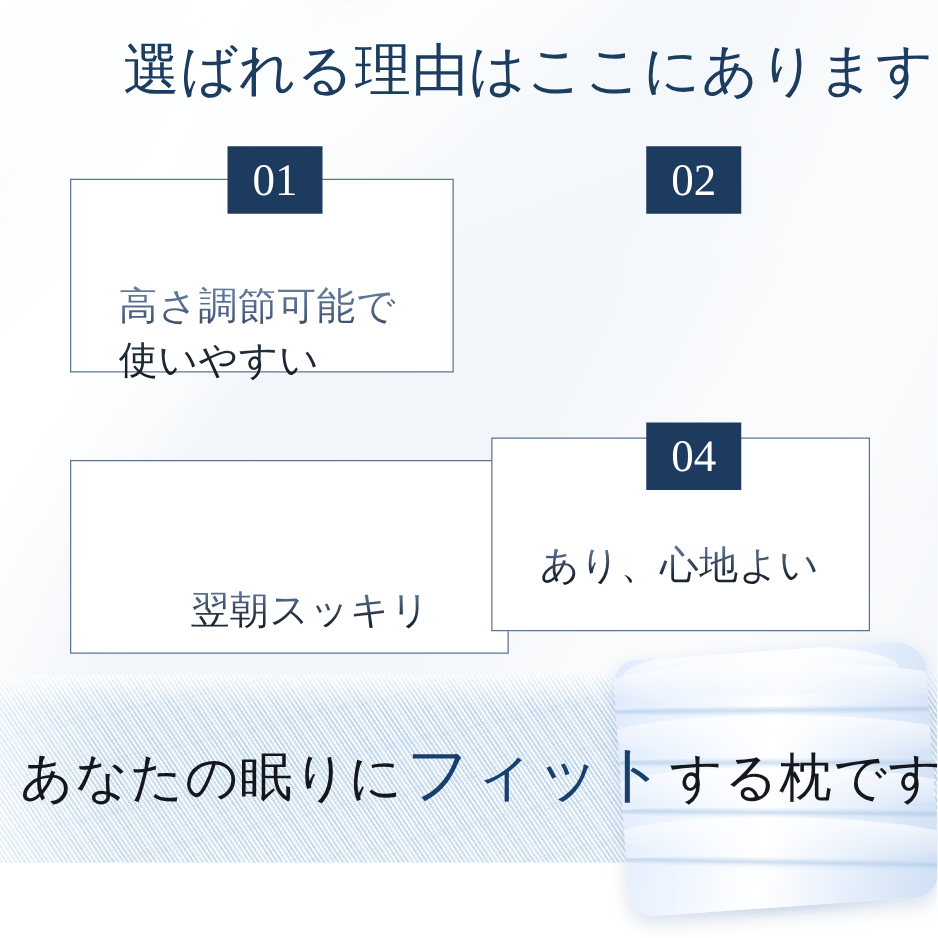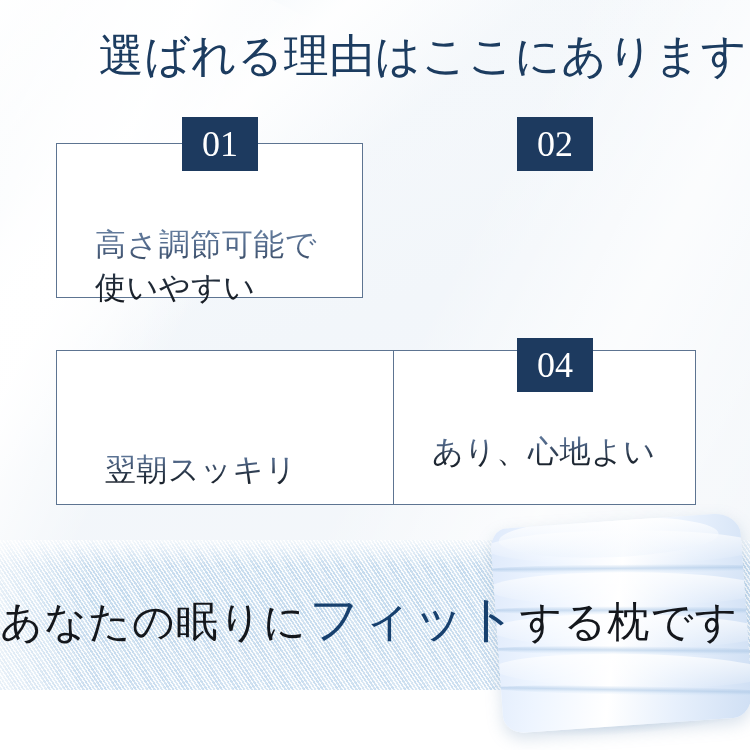--- a/index.html
+++ b/index.html
@@ -86,21 +86,21 @@
     height: 390px;
   }
   .card {
     position: absolute;
     box-sizing: border-box;
     border: 1.6px solid #5d7491;
     background: #ffffff;
   }
   .card.c1 { left: 0px;   top: 26px;  width: 307px; height: 155px; }
   .card.c2 { left: 337px; top: 26px;  width: 303px; height: 155px; }
-  .card.c3 { left: 0px;   top: 233px; width: 351px; height: 155px; }
+  .card.c3 { left: 0px;   top: 251px; width: 351px; height: 155px; text-align: center; }
   .card.c4 { left: 337px; top: 233px; width: 303px; height: 155px; }
 
   .badge {
     position: absolute;
     width: 76px;
     height: 54px;
     background: #1d3a5f;
     color: #ffffff;
     font-size: 36px;
     line-height: 54px;
@@ -237,21 +237,21 @@
     position: absolute;
     left: 6px; top: 184px;
     width: 238px; height: 30px;
     border-radius: 50%;
     background: radial-gradient(ellipse at center, rgba(150,180,210,0.35), rgba(150,180,210,0) 70%);
   }
 
   
   .tagline {
     position: absolute;
-    left: 0;
+    left: 16px;
     top: 594px;
     width: 672px;
     text-align: right;
     white-space: nowrap;
     z-index: 6;
     line-height: 1;
   }
   .tagline .seg {
     display: inline-block;
     vertical-align: baseline;

